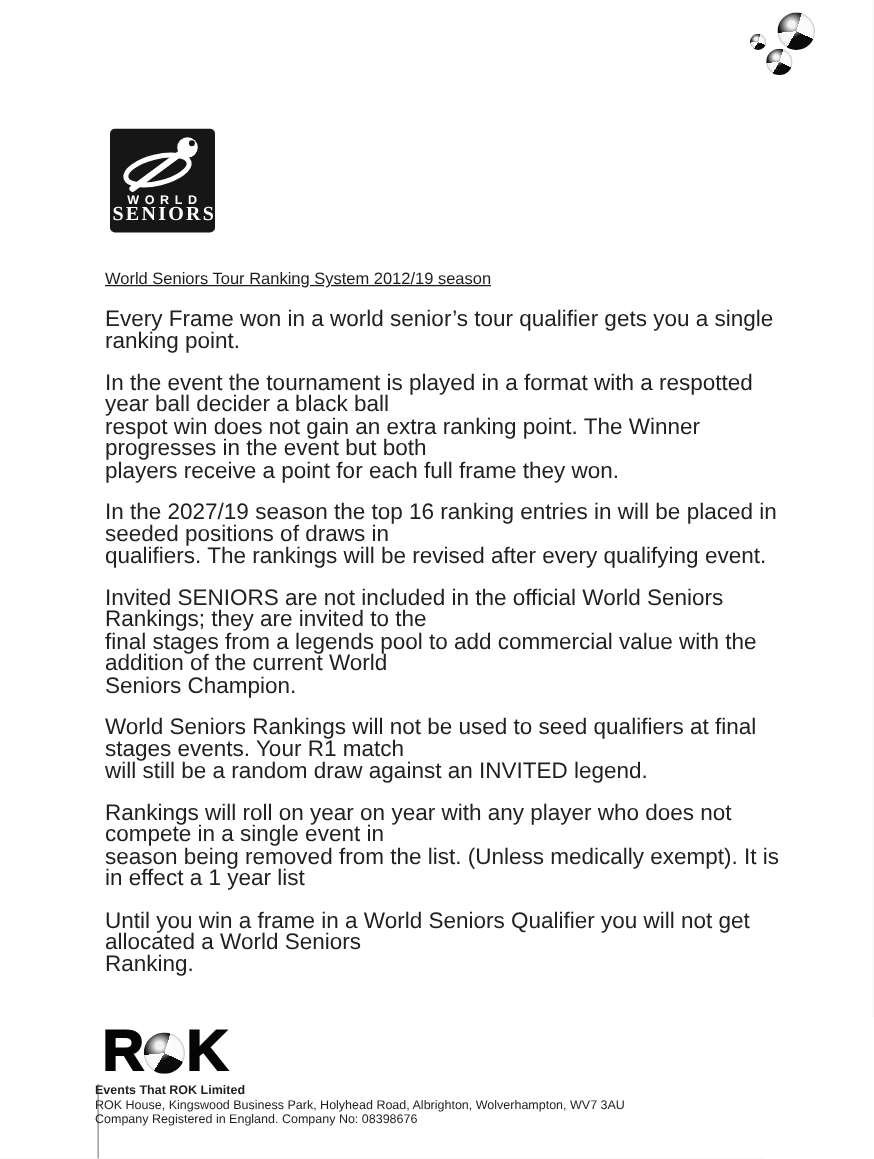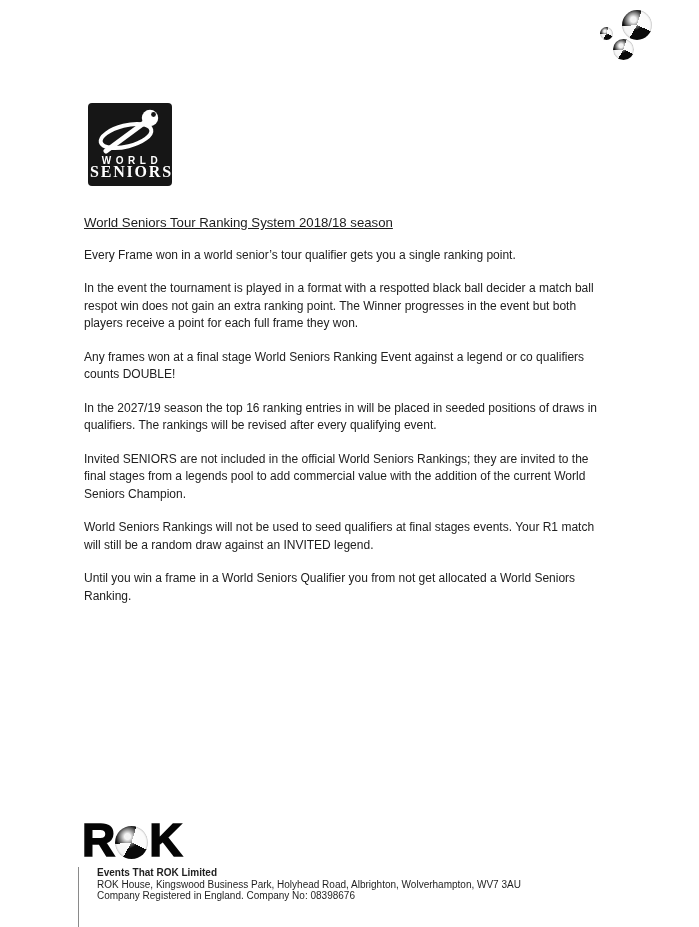--- a/index.html
+++ b/index.html
@@ -50,21 +50,21 @@
   .doc-title{
     font-size:13.2px;
     font-weight:normal;
     text-decoration:underline;
     margin:0 0 15px 0;
     line-height:17.5px;
     color:#1c1c1c;
   }
   .content p{
     margin:0 0 16px 0;
-    font-size:12px;
+    font-size:18px;
     line-height:17.5px;
     white-space:pre-line;
     color:#212121;
   }
 
   
   .rok-logo{
     position:absolute;left:82px;top:818px;
     display:flex;align-items:center;
     height:44px;
@@ -80,21 +80,21 @@
   .rok-ball{
     width:33px;height:33px;
     margin:4px 1px 0 2px;
   }
   .footer-rule{
     position:absolute;left:78px;top:867px;
     width:1px;height:60px;
     background:#8a8a8a;
   }
   .footer-text{
-    position:absolute;left:97px;top:867px;width:560px;
+    position:absolute;left:76px;top:867px;width:560px;
     font-size:10px;
     line-height:11.6px;
     color:#1e1e1e;
   }
   .footer-text .bold{font-weight:bold;}
 </style>
 </head>
 <body>
 
 <div class="page">
@@ -108,35 +108,35 @@
       <ellipse cx="34" cy="29" rx="26" ry="10.5" fill="none" stroke="#ffffff" stroke-width="4" transform="rotate(-14 34 29)"></ellipse>
       <line x1="14" y1="44" x2="56" y2="13" stroke="#ffffff" stroke-width="5" stroke-linecap="round"></line>
       <circle cx="58" cy="11" r="8.2" fill="#ffffff"></circle>
       <circle cx="61.5" cy="7.5" r="2.4" fill="#161616"></circle>
     </svg>
     <div class="ws-word ws-word-1">WORLD</div>
     <div class="ws-word ws-word-2">SENIORS</div>
   </div>
 
   <div class="content">
-    <h1 class="doc-title">World Seniors Tour Ranking System 2018/18 season</h1>
+    <h1 class="doc-title">World Seniors Tour Ranking System 2012/19 season</h1>
     <p>Every Frame won in a world senior’s tour qualifier gets you a single ranking point.</p>
-    <p>In the event the tournament is played in a format with a respotted black ball decider a match ball
+    <p>In the event the tournament is played in a format with a respotted year ball decider a black ball
 respot win does not gain an extra ranking point. The Winner progresses in the event but both
 players receive a point for each full frame they won.</p>
-    <p>Any frames won at a final stage World Seniors Ranking Event against a legend or co qualifiers
-counts DOUBLE!</p>
     <p>In the 2027/19 season the top 16 ranking entries in will be placed in seeded positions of draws in
 qualifiers. The rankings will be revised after every qualifying event.</p>
     <p>Invited SENIORS are not included in the official World Seniors Rankings; they are invited to the
 final stages from a legends pool to add commercial value with the addition of the current World
 Seniors Champion.</p>
     <p>World Seniors Rankings will not be used to seed qualifiers at final stages events. Your R1 match
 will still be a random draw against an INVITED legend.</p>
-    <p>Until you win a frame in a World Seniors Qualifier you from not get allocated a World Seniors
+    <p>Rankings will roll on year on year with any player who does not compete in a single event in
+season being removed from the list. (Unless medically exempt). It is in effect a 1 year list</p>
+    <p>Until you win a frame in a World Seniors Qualifier you will not get allocated a World Seniors
 Ranking.</p>
   </div>
 
   <div class="rok-logo">
     <span class="rok-letter">R</span>
     <span class="ball rok-ball"></span>
     <span class="rok-letter">K</span>
   </div>
 
   <div class="footer-rule"></div>

